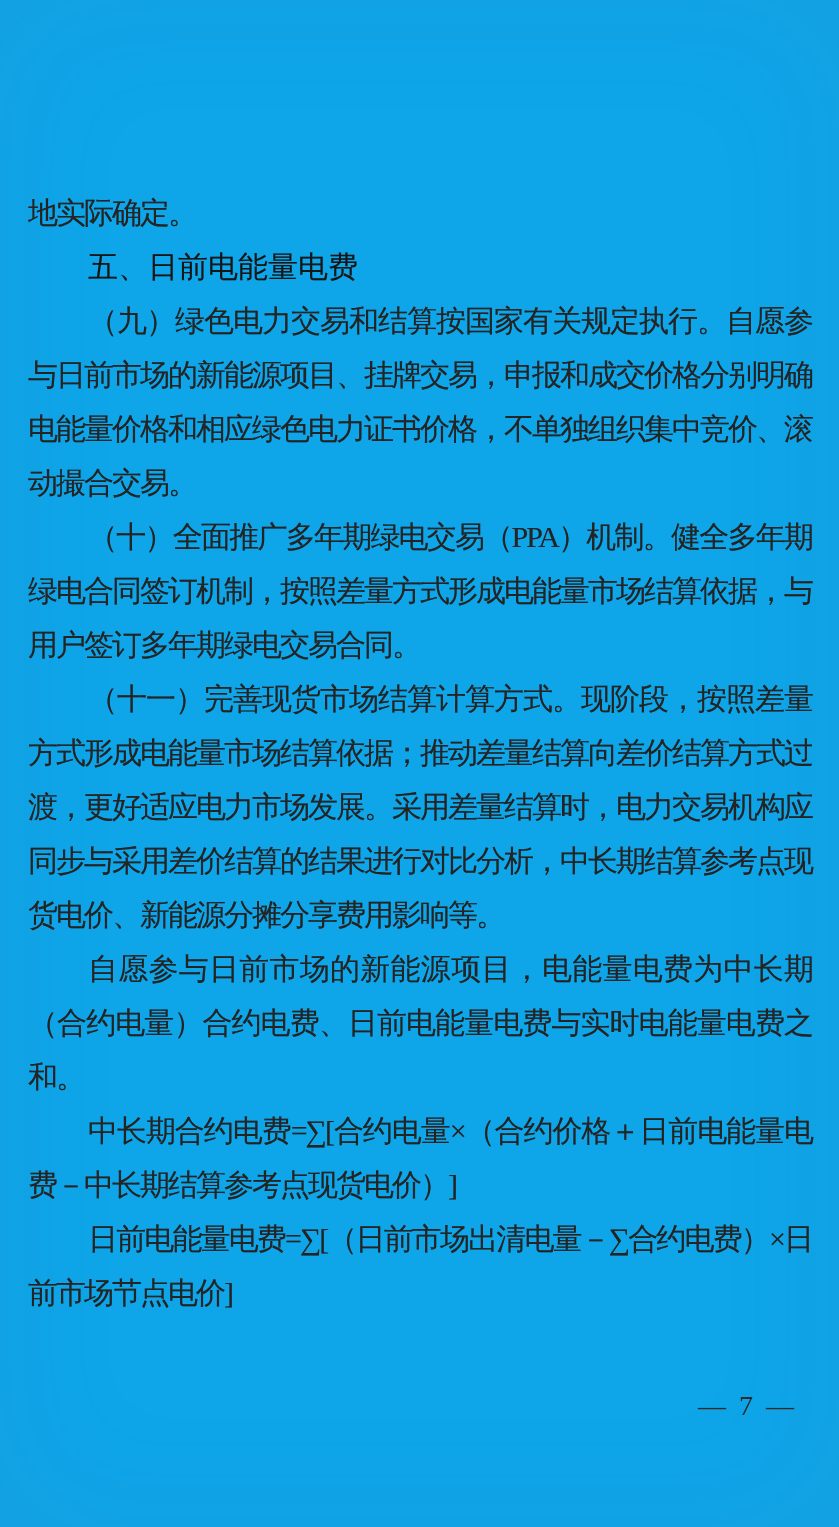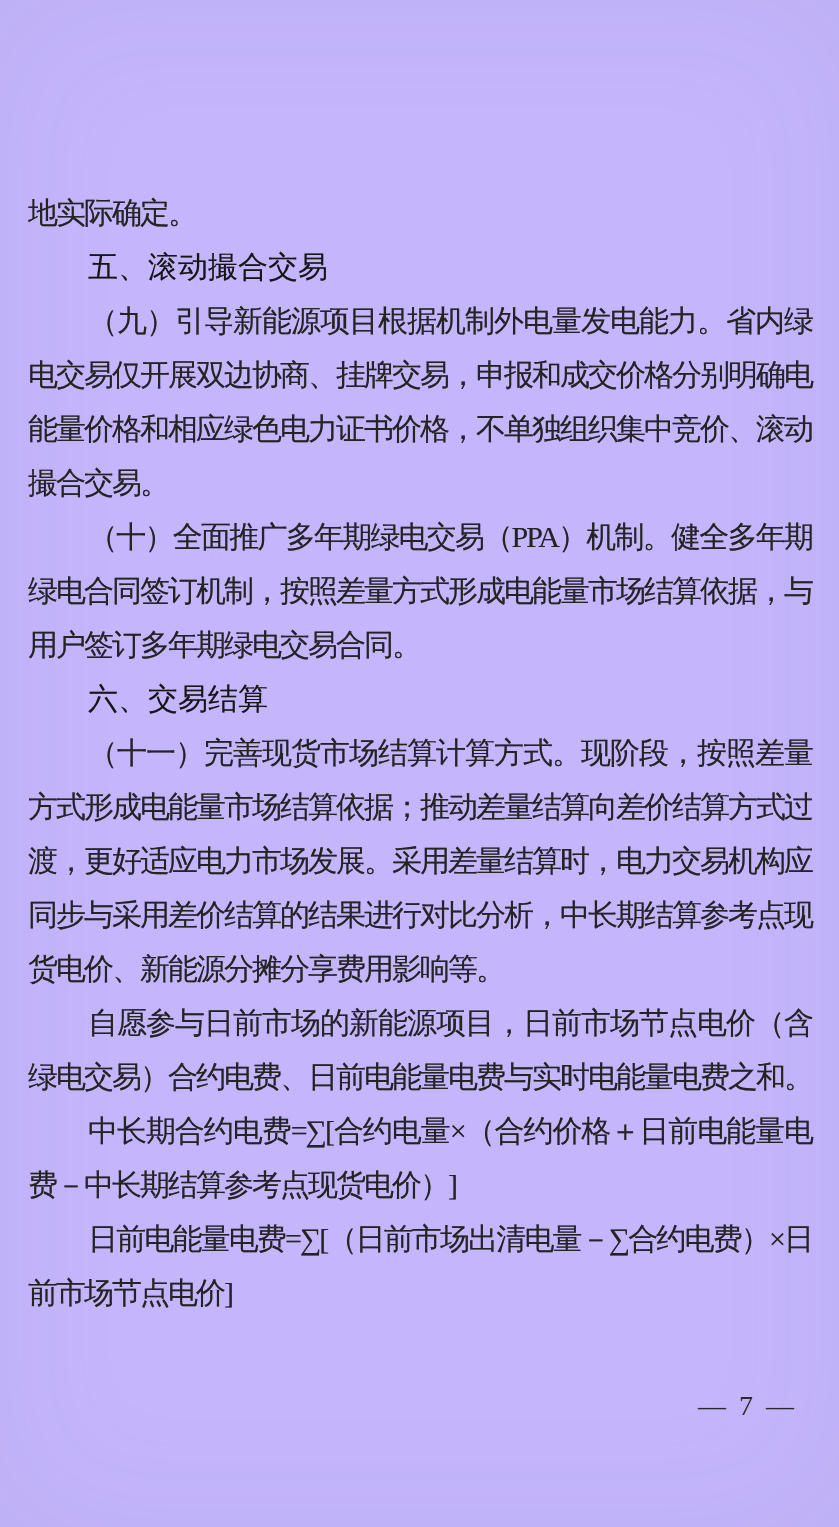--- a/index.html
+++ b/index.html
@@ -5,21 +5,21 @@
   html, body {
     margin: 0;
     padding: 0;
     background: #e9e9e9;
   }
   .page {
     position: relative;
     width: 839px;
     height: 1527px;
     margin: 0 auto;
-    background: #c4b5fd;
+    background: #0ea5e9;
     box-shadow: inset 0 0 140px rgba(120,120,115,0.07);
     overflow: hidden;
     color: #242424;
     font-family: "Liberation Serif", serif;
   }
   .textblock {
     position: absolute;
     left: 28px;
     top: 186px;
     width: 784px;
@@ -62,31 +62,30 @@
 </style>
 </head>
 <body>
 
 <main class="page">
 
   <div class="textblock">
 
     <p class="body">地实际确定。</p>
 
-    <h2 class="heading">五、滚动撮合交易</h2>
+    <h2 class="heading">五、日前电能量电费</h2>
 
-    <p class="body indent">（九）引导新能源项目根据机制外电量发电能力。省内绿电交易仅开展双边协商、挂牌交易，申报和成交价格分别明确电能量价格和相应绿色电力证书价格，不单独组织集中竞价、滚动撮合交易。</p>
+    <p class="body indent">（九）绿色电力交易和结算按国家有关规定执行。自愿参与日前市场的新能源项目、挂牌交易，申报和成交价格分别明确电能量价格和相应绿色电力证书价格，不单独组织集中竞价、滚动撮合交易。</p>
 
     <p class="body indent">（十）全面推广多年期绿电交易（PPA）机制。健全多年期绿电合同签订机制，按照差量方式形成电能量市场结算依据，与用户签订多年期绿电交易合同。</p>
 
-    <h2 class="heading">六、交易结算</h2>
 
     <p class="body indent">（十一）完善现货市场结算计算方式。现阶段，按照差量方式形成电能量市场结算依据；推动差量结算向差价结算方式过渡，更好适应电力市场发展。采用差量结算时，电力交易机构应同步与采用差价结算的结果进行对比分析，中长期结算参考点现货电价、新能源分摊分享费用影响等。</p>
 
-    <p class="body indent">自愿参与日前市场的新能源项目，日前市场节点电价（含绿电交易）合约电费、日前电能量电费与实时电能量电费之和。</p>
+    <p class="body indent">自愿参与日前市场的新能源项目，电能量电费为中长期（合约电量）合约电费、日前电能量电费与实时电能量电费之和。</p>
 
     <p class="body indent formula">中长期合约电费=∑[合约电量×（合约价格＋日前电能量电费－中长期结算参考点现货电价）]</p>
 
     <p class="body indent formula">日前电能量电费=∑[（日前市场出清电量－∑合约电费）×日前市场节点电价]</p>
 
   </div>
 
   <div class="pagenum">— 7 —</div>
 
 </main>

